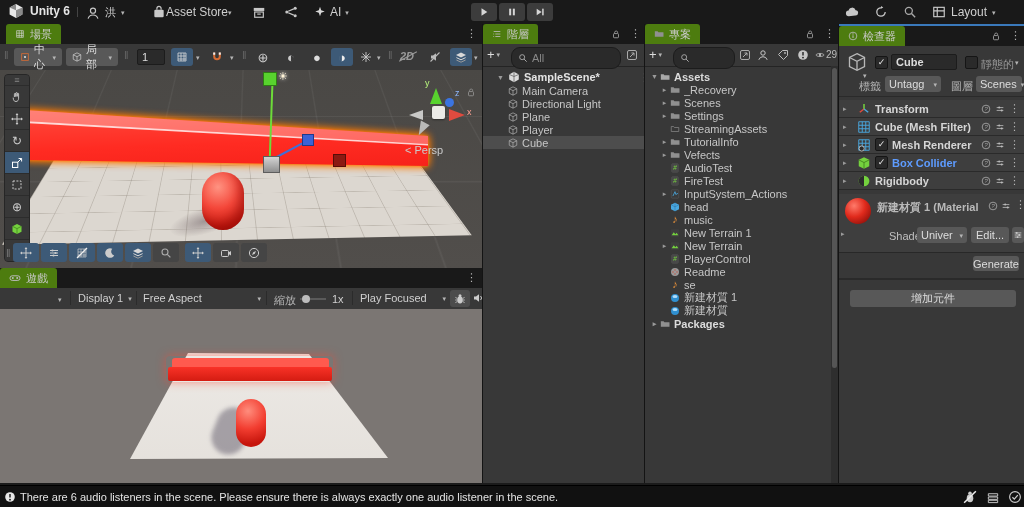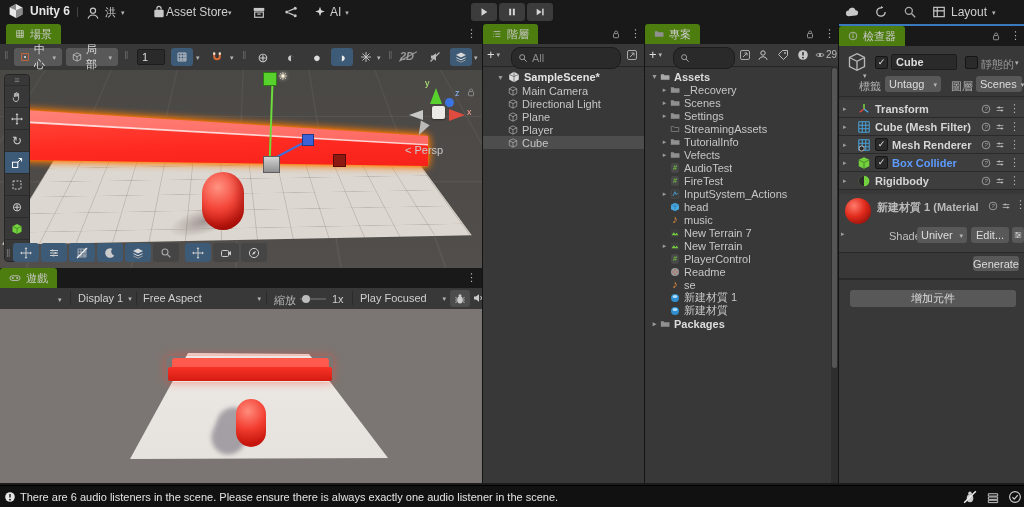--- a/index.html
+++ b/index.html
@@ -773,21 +773,21 @@
         <span class="lbl">music</span>
       </div>
       <div class="trow" style="padding-left: 14px; height: 13px;">
         <span class="arrow"></span>
         <i class="ic ic10">
           <svg viewBox="0 0 12 12" xmlns="http://www.w3.org/2000/svg">
             <rect x="1" y="1.5" width="10" height="9" rx="1" fill="#3e3e3e"></rect>
             <path d="M2 8.6 4.5 5l2 2.6L8 5.6l2 3z" fill="#74d13e"></path>
           </svg>
         </i>
-        <span class="lbl">New Terrain 7</span>
+        <span class="lbl">New Terrain 1</span>
       </div>
       <div class="trow" style="padding-left: 14px; height: 13px;">
         <span class="arrow">▸</span>
         <i class="ic ic10">
           <svg viewBox="0 0 12 12" xmlns="http://www.w3.org/2000/svg">
             <rect x="1" y="1.5" width="10" height="9" rx="1" fill="#3e3e3e"></rect>
             <path d="M2 8.6 4.5 5l2 2.6L8 5.6l2 3z" fill="#74d13e"></path>
           </svg>
         </i>
         <span class="lbl">New Terrain</span>

